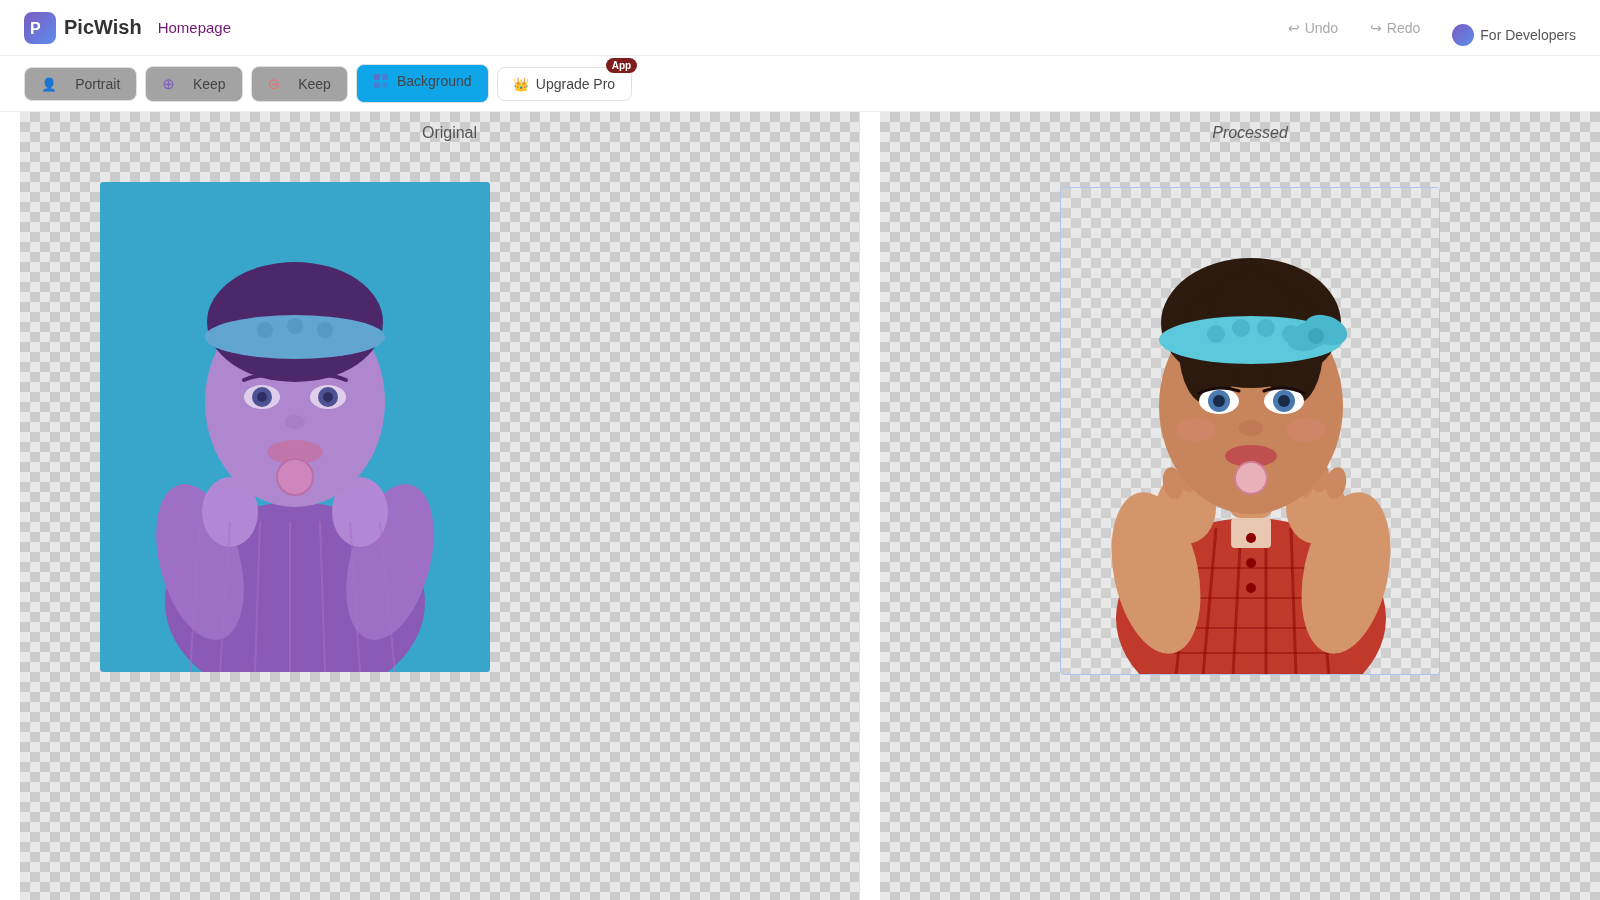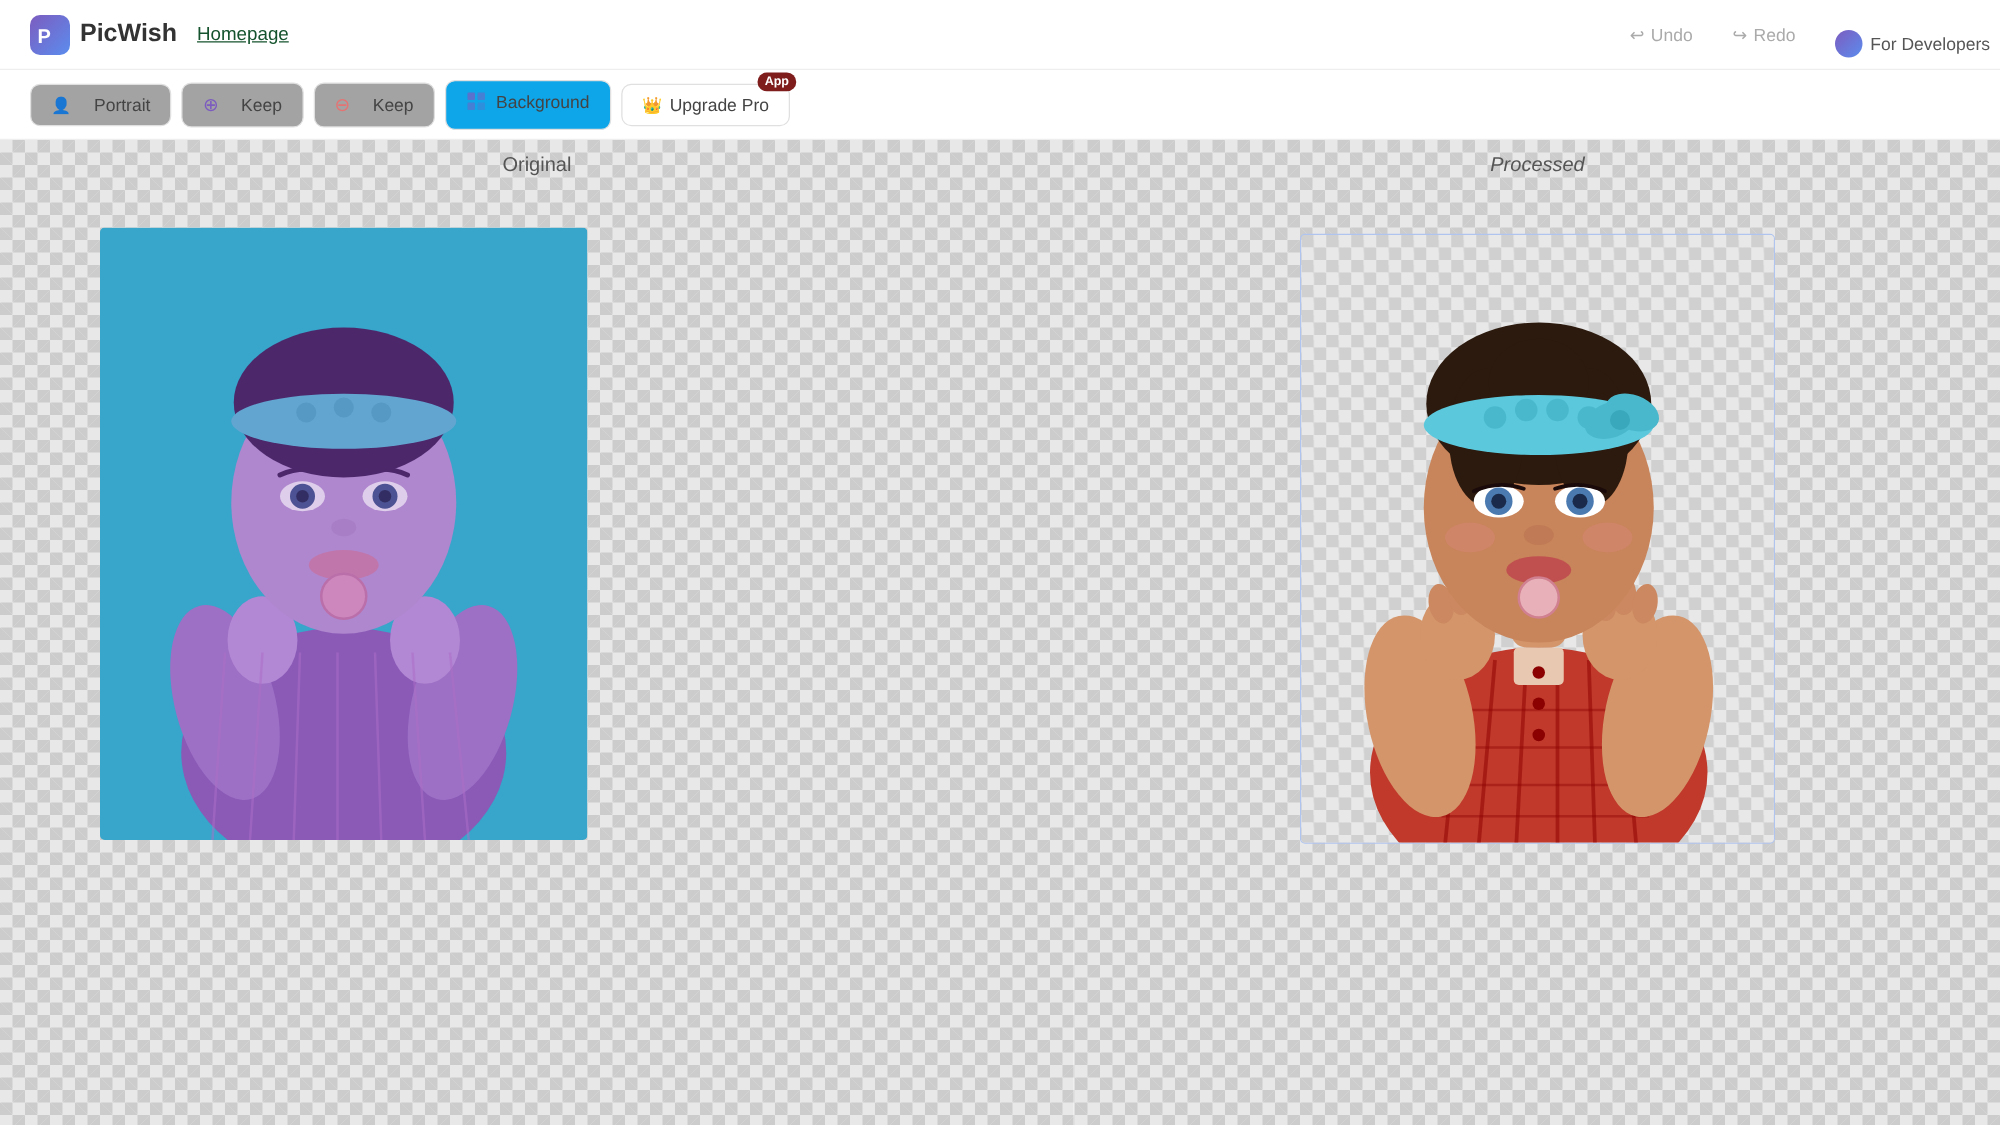--- a/index.html
+++ b/index.html
@@ -24,27 +24,26 @@
       width: 32px;
       height: 32px;
     }
     .logo-text {
       font-size: 20px;
       font-weight: 700;
       color: #333;
     }
     .homepage-link {
       font-size: 15px;
-      color: #14532d;
-      cursor: pointer;
-      text-decoration: underline;
+      color: #701a75;
+      cursor: pointer;
     }
     .header-right {
       position: absolute;
-      right: 8px;
+      right: 24px;
       display: flex;
       align-items: center;
       gap: 32px;
     }
     .undo-btn, .redo-btn {
       display: flex;
       align-items: center;
       gap: 5px;
       font-size: 14px;
       color: #aaa;
@@ -155,20 +154,21 @@
       height: 100%;
       background-image:
         linear-gradient(45deg, #ccc 25%, transparent 25%),
         linear-gradient(-45deg, #ccc 25%, transparent 25%),
         linear-gradient(45deg, transparent 75%, #ccc 75%),
         linear-gradient(-45deg, transparent 75%, #ccc 75%);
       background-size: 20px 20px;
       background-position: 0 0, 0 10px, 10px -10px, -10px 0px;
       background-color: #e8e8e8;
       position: relative;
+      margin-left: 20px;
     }
 
     
     .original-img-wrapper {
       position: absolute;
       top: 70px;
       left: 80px;
       width: 390px;
       height: 490px;
       border: none;

